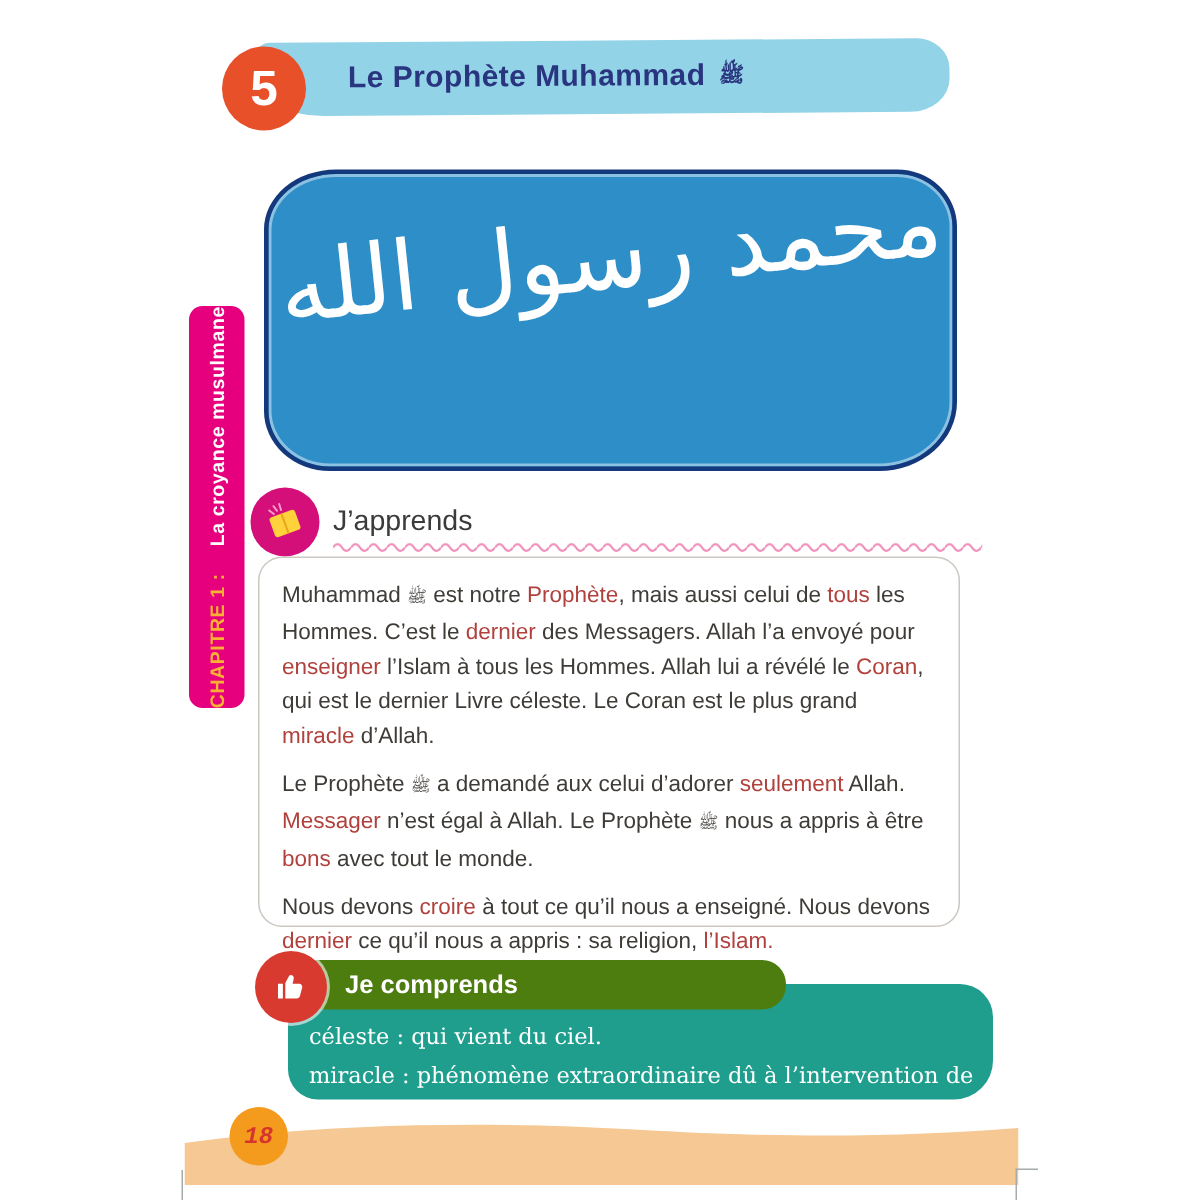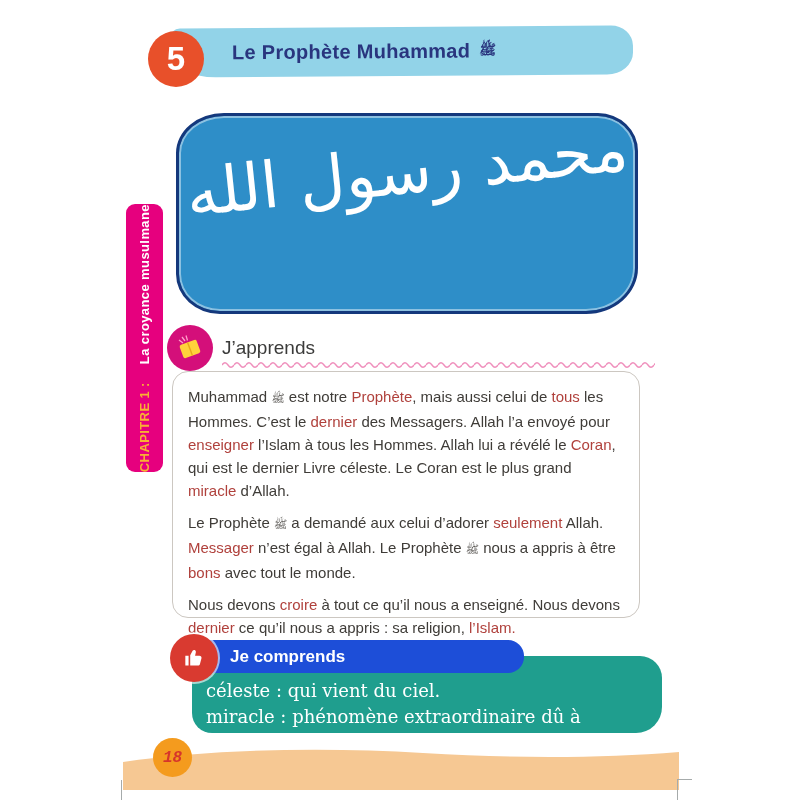--- a/index.html
+++ b/index.html
@@ -44,28 +44,28 @@
   .learn-box{position:absolute;left:172px;top:371px;width:468px;height:247px;
     border:1.5px solid #ccc7c1;border-radius:16px;box-sizing:border-box;padding:13px 15px;
     font-family:Liberation Sans, sans-serif;font-size:15px;line-height:23px;color:#3f3c38;}
   .learn-box p{margin:0 0 9px 0;}
   .hl{color:#b0413c;}
   .pbuh-inline{font-size:11px;}
 
   
   .und-box{position:absolute;left:192px;top:656px;width:470px;height:77px;background:#1f9e8e;
     border-radius:16px 22px 26px 20px;}
-  .und-banner{position:absolute;left:192px;top:640px;width:332px;height:33px;background:#1d4ed8;
+  .und-banner{position:absolute;left:192px;top:640px;width:332px;height:33px;background:#4d7c0f;
     border-radius:8px 16px 16px 8px;display:flex;align-items:center;padding-left:38px;
     box-sizing:border-box;color:#fff;font-weight:bold;font-size:17px;}
   .und-icon{position:absolute;left:170px;top:634px;width:48px;height:48px;border-radius:50%;
     background:#d93a30;display:flex;align-items:center;justify-content:center;
     box-shadow:0 0 0 2px rgba(255,255,255,.6);}
   .und-defs{position:absolute;left:206px;top:678px;width:444px;color:#ffffff;
-    font-family:"DejaVu Serif",serif;font-size:18px;line-height:26px;}
+    font-family:"DejaVu Serif",serif;font-size:15px;line-height:26px;}
 
   
   .footer-wave{position:absolute;left:123px;top:744px;}
   .page-badge{position:absolute;left:153px;top:738px;width:39px;height:39px;border-radius:50%;
     background:#f49b1e;display:flex;align-items:center;justify-content:center;color:#d6352b;
     font-weight:bold;font-size:16px;font-style:italic;font-family:Liberation Mono, monospace;}
   .mark{position:absolute;background:#a6abab;}
   .mark-l-v{left:121px;top:780px;width:1px;height:20px;}
   .mark-r-v{left:677px;top:780px;width:1px;height:20px;}
   .mark-r-h{left:677px;top:779px;width:15px;height:1px;}

